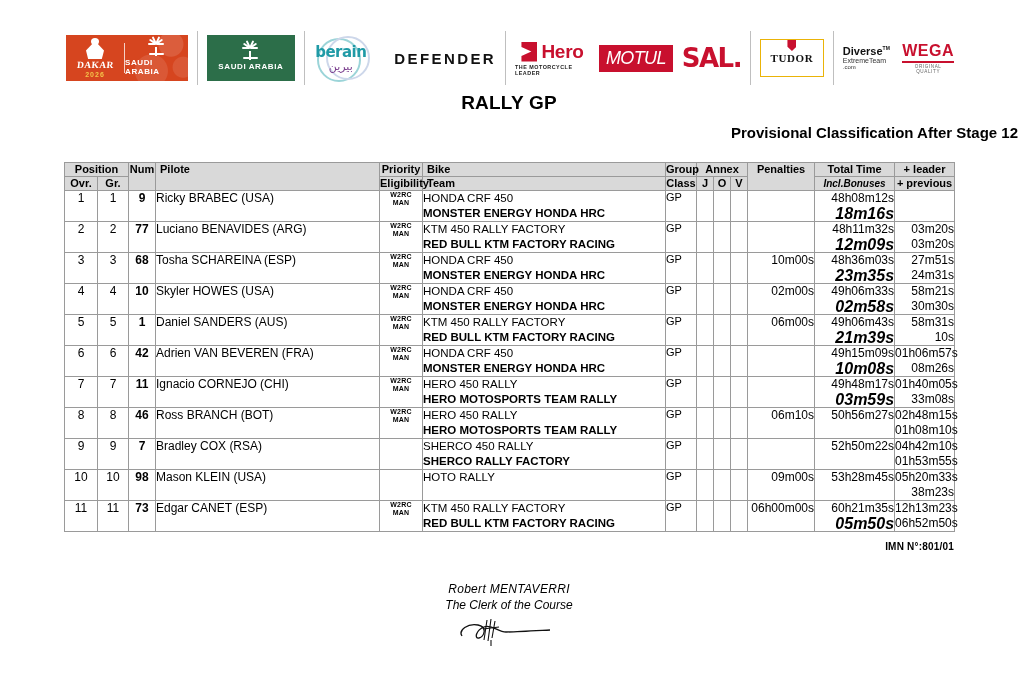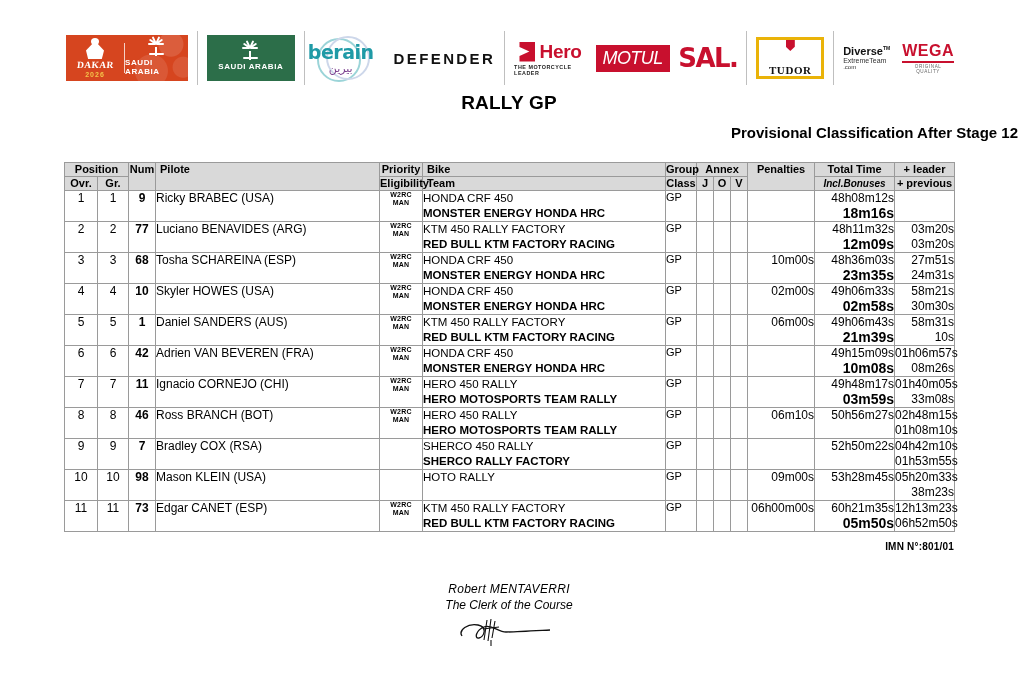--- a/index.html
+++ b/index.html
@@ -51,21 +51,21 @@
     width:88px;height:46px;background:#2c6e49;align-self:center;
     display:flex;flex-direction:column;align-items:center;justify-content:center;
   }
   .saudi-green .palm .trunk,.saudi-green .palm .frond,.saudi-green .palm .swords{background:#fff;}
 
   
   .berain{width:54px;height:46px;position:relative;display:flex;flex-direction:column;
           align-items:center;justify-content:center;align-self:center;}
   .berain .ring{position:absolute;left:3px;top:3px;width:40px;height:40px;border:2px solid #9bd4d8;border-radius:50%;}
   .berain .ring2{position:absolute;left:12px;top:1px;width:40px;height:40px;border:2px solid #cdd7ea;border-radius:50%;}
-  .berain .lat{font-size:19px;font-weight:bold;color:#1f9aa6;z-index:2;letter-spacing:-.5px;
+  .berain .lat{font-size:15px;font-weight:bold;color:#1f9aa6;z-index:2;letter-spacing:-.5px;
       font-family:"DejaVu Sans",sans-serif;}
   .berain .ar{font-size:11px;color:#7b3f8f;z-index:2;margin-top:-1px;font-family:"DejaVu Sans",sans-serif;}
 
   
   .bfg{align-self:center;text-align:center;}
   .bfg .w{font-size:15px;font-weight:bold;font-style:italic;color:#c8102e;letter-spacing:-.5px;}
   .bfg .bar{height:3px;background:#0a3d91;margin-top:1px;}
 
   .defender{align-self:center;font-size:15px;font-weight:bold;color:#111;letter-spacing:2.4px;text-align:right;}
 
@@ -75,22 +75,22 @@
      clip-path:polygon(0 0,100% 0,100% 100%,0 100%,0 72%,62% 50%,0 28%);}
   .hero .name{font-size:19px;font-weight:bold;color:#c8102e;letter-spacing:-.3px;}
   .hero .tag{font-size:5.4px;font-weight:bold;color:#222;letter-spacing:.5px;margin-top:1px;}
 
   .motul{align-self:center;background:#c8102e;padding:3px 7px;}
   .motul span{font-size:18px;font-weight:normal;font-style:italic;color:#fff;letter-spacing:-.6px;}
 
   .sal{align-self:center;font-size:26px;font-weight:bold;color:#c8102e;letter-spacing:-1.5px;
        font-family:"DejaVu Sans",sans-serif;}
 
-  .tudor{align-self:center;border:3px solid #eab308;width:62px;height:36px;
-     display:flex;flex-direction:column;align-items:center;justify-content:space-between;}
+  .tudor{align-self:center;border:1px solid #eab308;width:62px;height:36px;
+     display:flex;flex-direction:column;align-items:center;justify-content:flex-start;}
   .tudor .shield{width:9px;height:11px;background:#c8102e;clip-path:polygon(0 0,100% 0,100% 62%,50% 100%,0 62%);}
   .tudor .t{font-size:11px;font-weight:bold;color:#111;letter-spacing:.6px;
       font-family:"Liberation Serif",serif;margin-top:1px;}
 
   .diverse{align-self:center;line-height:1;}
   .diverse .d1{font-size:11px;font-weight:bold;color:#111;}
   .diverse .d1 sup{font-size:5px;}
   .diverse .d2{font-size:7px;color:#333;}
   .diverse .d3{font-size:6px;color:#333;}
 
@@ -120,21 +120,21 @@
   td.prio{text-align:center;vertical-align:bottom;padding-bottom:3px;}
   td.prio .p1,td.prio .p2{font-size:7px;font-weight:bold;line-height:8px;letter-spacing:.2px;}
   td.bike{padding-left:4px;}
   td.bike .b1{font-size:11.5px;line-height:15px;}
   td.bike .b2{font-size:11.5px;font-weight:bold;line-height:15px;}
   td.grp{padding-left:3px;font-size:11px;padding-top:2px;}
   td.ann{}
   td.pen{text-align:right;padding-right:4px;font-size:12px;padding-top:3px;}
   td.tot{text-align:right;padding-right:4px;}
   td.tot .t1{font-size:12px;line-height:15px;}
-  td.tot .t2{font-size:14px;font-weight:bold;line-height:15px;}
+  td.tot .t2{font-size:16px;font-style:italic;font-weight:bold;line-height:15px;}
   td.gap{text-align:right;padding-right:4px;}
   td.gap .g1{font-size:12px;line-height:15px;}
   td.gap .g2{font-size:12px;line-height:15px;}
 
   
   .imn{position:absolute;right:64px;top:541px;font-size:10px;font-weight:bold;letter-spacing:.2px;}
   .sig-block{position:absolute;left:0;right:0;top:582px;text-align:center;}
   .sig-name{font-size:12px;font-style:italic;letter-spacing:.3px;}
   .sig-role{font-size:12px;font-style:italic;margin-top:2px;}
   .sig-img{margin:4px auto 0;width:110px;height:30px;}

